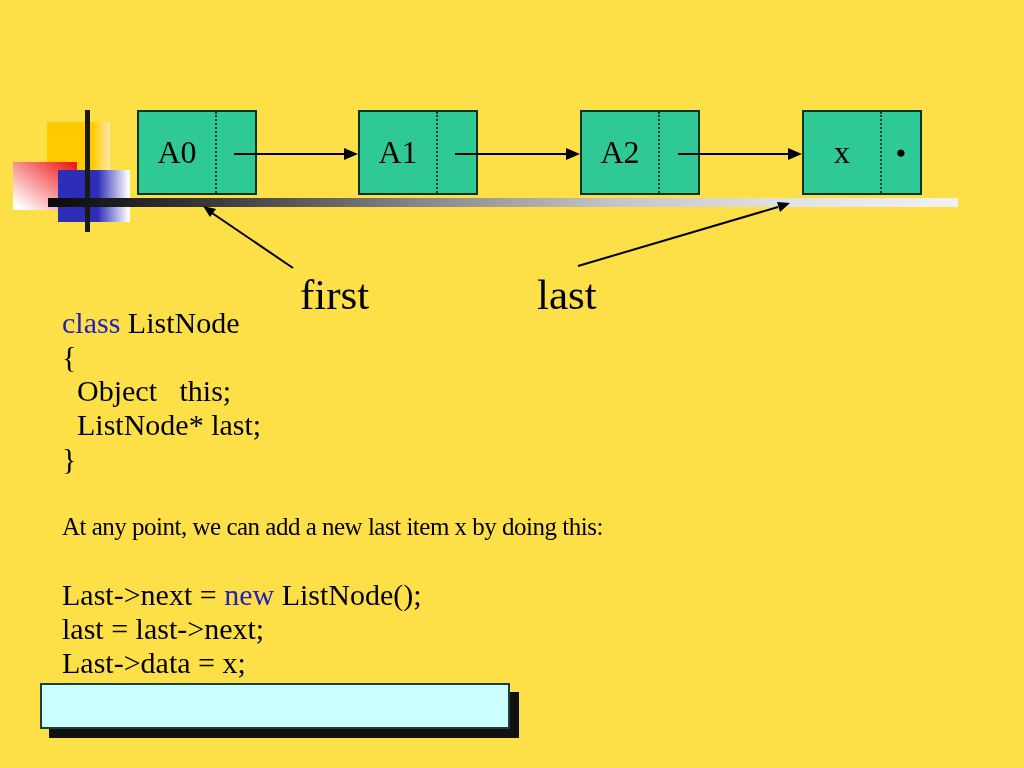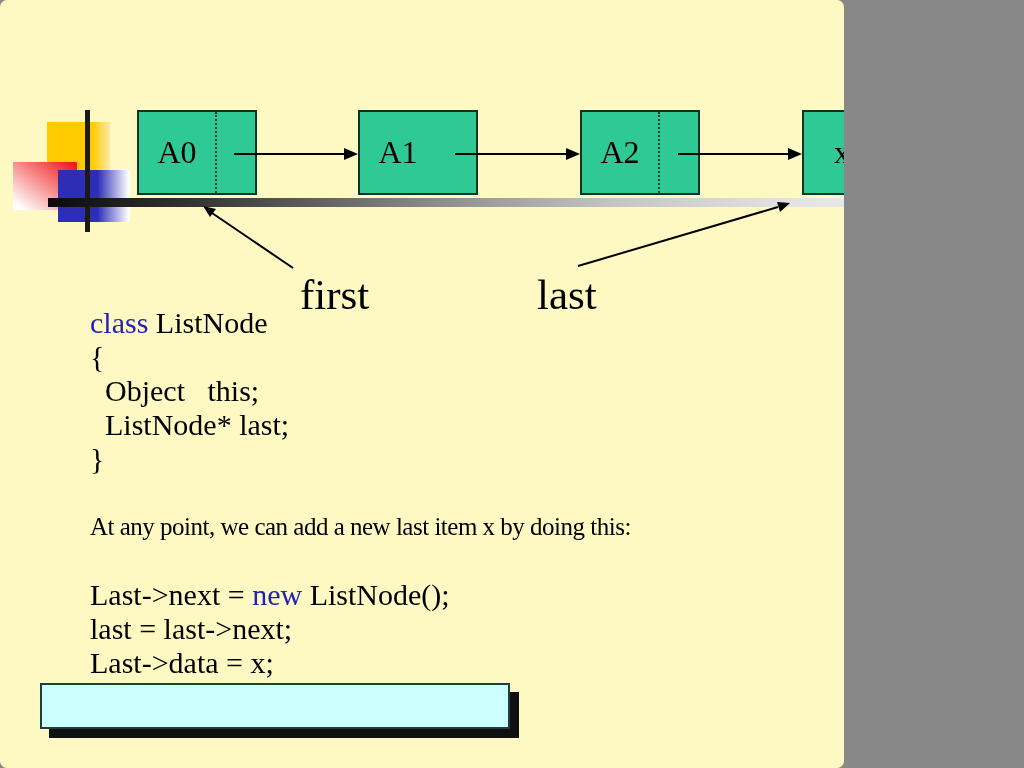--- a/index.html
+++ b/index.html
@@ -1,18 +1,18 @@
 <!DOCTYPE html>
 <html><head>
 <meta charset="utf-8">
 <style>
   html,body{margin:0;padding:0;background:#888;}
   #slide{
-    position:relative;width:844px;height:768px;background:#fef9c3;
-    overflow:hidden;font-family:"Liberation Serif","DejaVu Serif",serif;color:#000;border-radius:7px;
+    position:relative;width:1024px;height:768px;background:#fde047;
+    overflow:hidden;font-family:"Liberation Serif","DejaVu Serif",serif;color:#000;
   }
   
   .decor{position:absolute;}
   #decor-yellow{left:47px;top:122px;width:63px;height:56px;
     background:linear-gradient(to right,#ffcb00 72%,#ffe9a8);}
   #decor-red{left:13px;top:162px;width:64px;height:48px;
     background:linear-gradient(to bottom left,#ee1c1c 5%,#ffffff 92%);}
   #decor-blue{left:58px;top:170px;width:72px;height:52px;
     background:linear-gradient(to right,#2d2db8 55%,#ffffff 98%);}
   #decor-vline{left:85px;top:110px;width:5px;height:122px;background:#1a1a1a;}
@@ -21,30 +21,30 @@
   
   .node{
     position:absolute;top:110px;width:120px;height:85px;
     background:#2fc996;border:2px solid #0a3326;box-sizing:border-box;
     display:flex;font-size:32px;
   }
   .node .data-cell{width:76px;display:flex;align-items:center;justify-content:center;}
   .node .ptr-cell{flex:1;border-left:2px dotted rgba(0,40,25,.85);
     display:flex;align-items:center;justify-content:center;}
   .node .nulldot{font-size:17px;line-height:1;}
-  #node-0{left:137px;} #node-1{left:358px;align-items:center;} #node-2{left:580px;text-align:right;} #node-3{left:802px;}
+  #node-0{left:137px;} #node-1{left:358px;} #node-2{left:580px;text-align:right;} #node-3{left:802px;}
   
   #arrow-layer{position:absolute;left:0;top:0;width:1024px;height:768px;pointer-events:none;}
   #arrow-layer line{stroke:#000;stroke-width:2;}
   #arrow-layer polygon{fill:#000;stroke:none;}
   
   .ptr-label{position:absolute;top:270px;font-size:43px;}
   #label-first{left:300px;} #label-last{left:537px;}
   
-  #text-block{position:absolute;left:62px;top:306px;font-size:30px;line-height:34px;z-index:3;margin-left:28px;}
+  #text-block{position:absolute;left:62px;top:306px;font-size:30px;line-height:34px;z-index:3;}
   #text-block .line{height:34px;white-space:pre;}
   .kw{color:#2222bb;}
   .bold-line{font-weight:normal;font-size:25px;letter-spacing:-0.5px;}
   
   #highlight-box{
     position:absolute;left:40px;top:683px;width:470px;height:46px;
     background:#ccffff;border:2px solid #1f3d3d;box-sizing:border-box;
     box-shadow:9px 9px 0 #101010;z-index:2;
   }
 </style>

